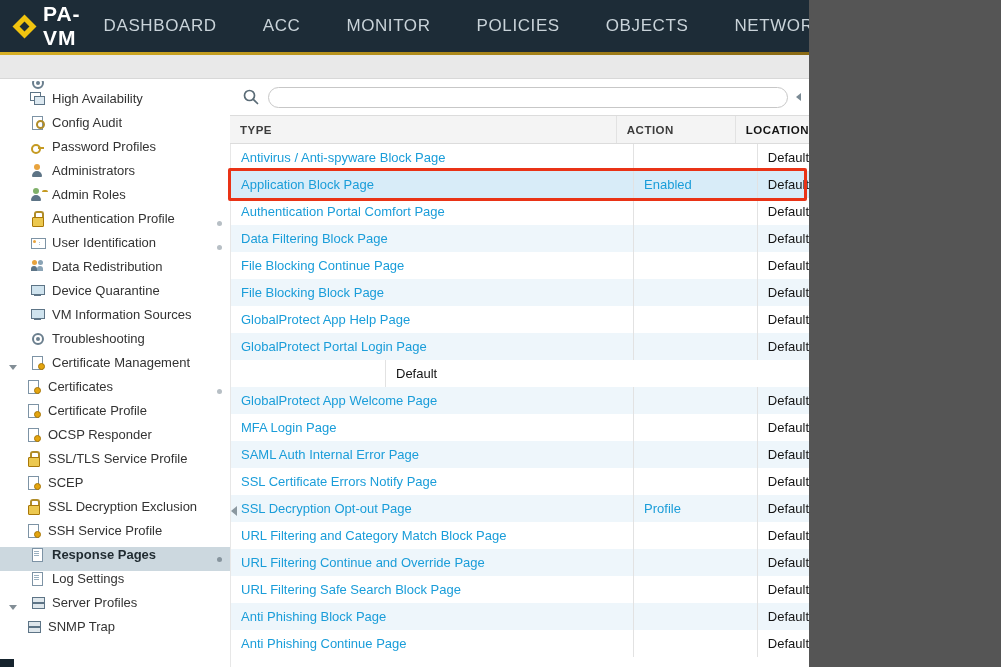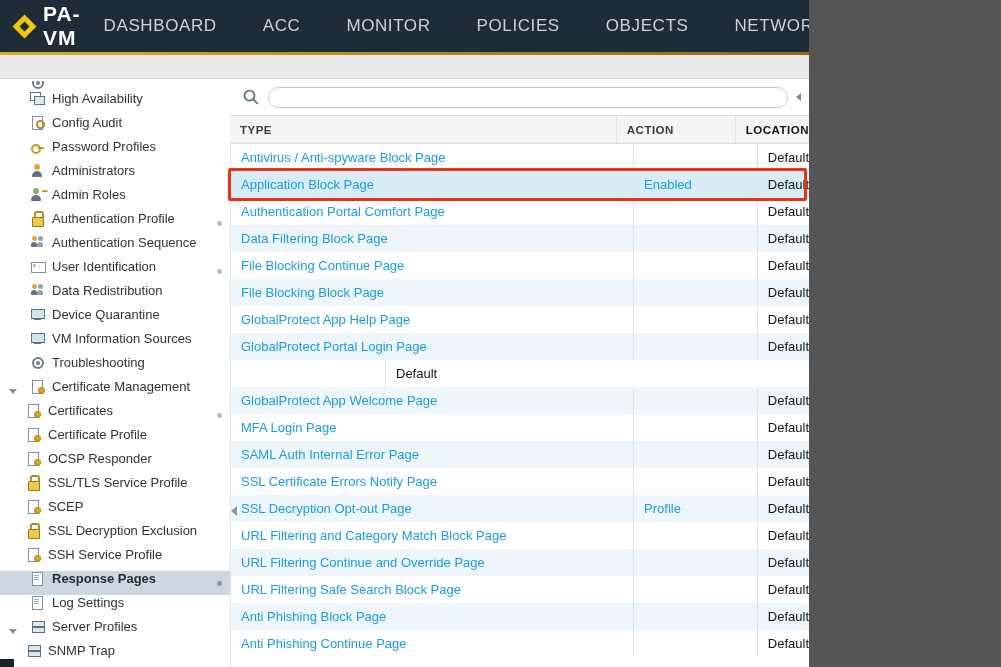--- a/index.html
+++ b/index.html
@@ -157,24 +157,20 @@
         <div class="side-item lvl1">
           <span class="ic ic-person-gear"></span>
           <span class="side-label">Admin Roles</span>
         </div>
         <div class="side-item lvl1">
           <span class="ic ic-lock"></span>
           <span class="side-label">Authentication Profile</span>
           <span class="dot"></span>
         </div>
         <div class="side-item lvl1">
-          <span class="ic ic-people"></span>
-          <span class="side-label">Authentication Sequence</span>
-        </div>
-        <div class="side-item lvl1">
           <span class="ic ic-id-card"></span>
           <span class="side-label">User Identification</span>
           <span class="dot"></span>
         </div>
         <div class="side-item lvl1">
           <span class="ic ic-people"></span>
           <span class="side-label">Data Redistribution</span>
         </div>
         <div class="side-item lvl1">
           <span class="ic ic-monitor"></span>

